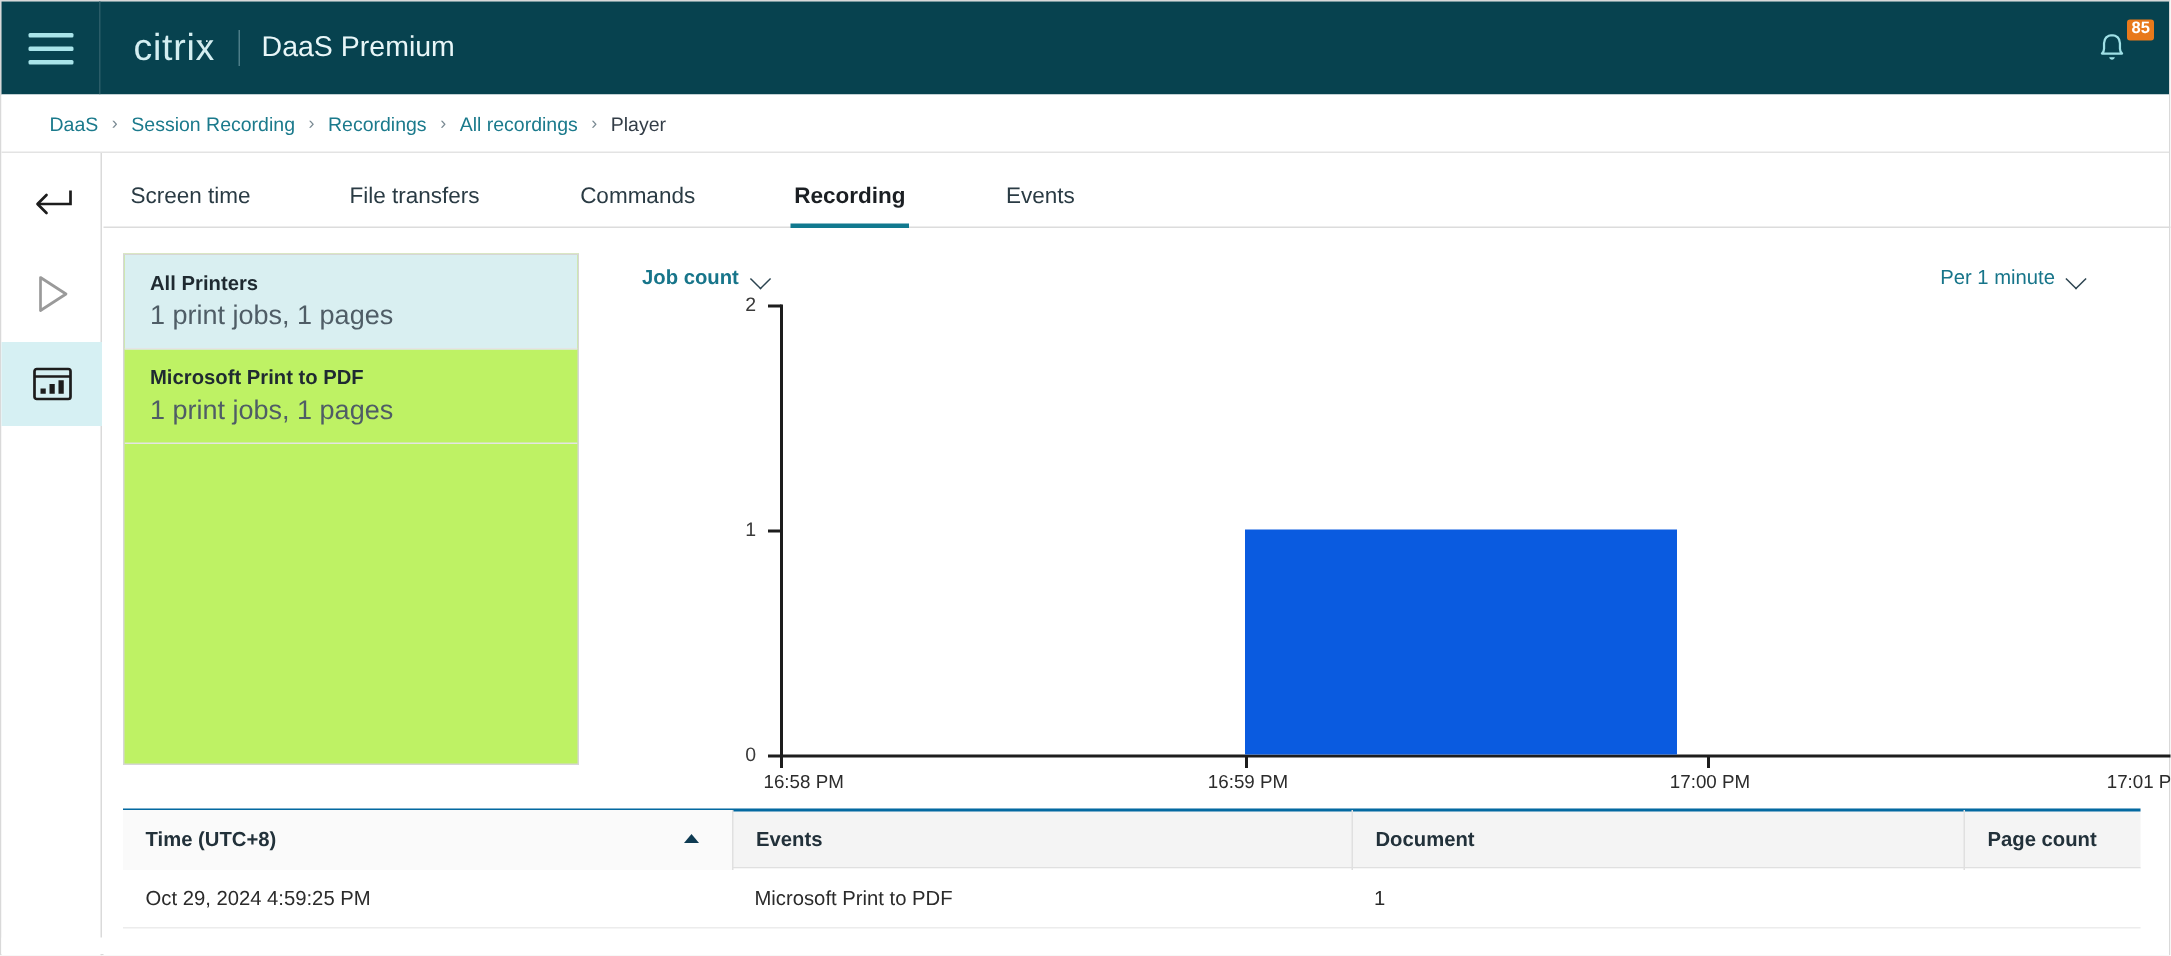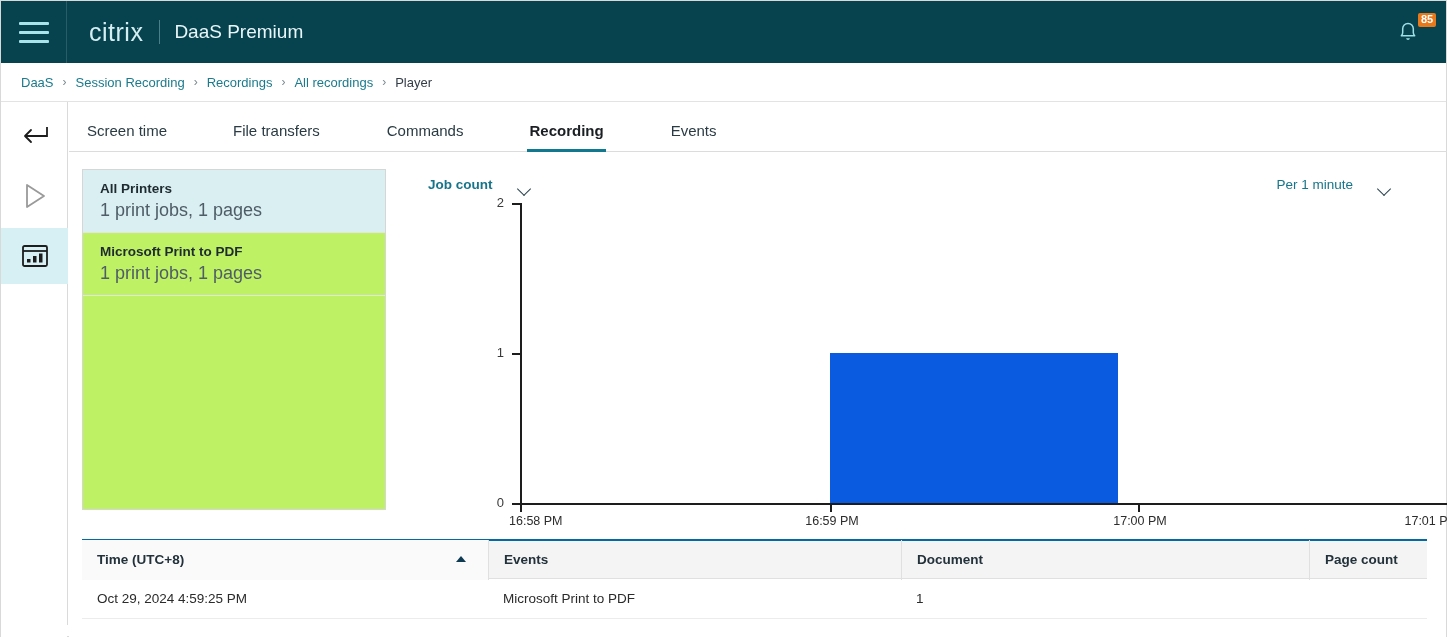--- a/index.html
+++ b/index.html
@@ -62,21 +62,21 @@
     font-size: 11px; font-weight: 700;
     padding: 1px 3px 2px 3px; border-radius: 2px;
     line-height: 11px; min-width: 17px; text-align: center;
   }
 
   
   .breadcrumb {
     position: absolute; left: 0; top: 62px;
     width: 1445px; height: 39px;
     display: flex; align-items: center;
-    padding-left: 20px; background: #fff;
+    padding-left: 32px; background: #fff;
     border-bottom: 1px solid #e3e3e3;
   }
   .crumb {
     font-size: 13px; color: #1b7a8c; cursor: pointer;
   }
   .crumb.last { color: #333d47; cursor: default; }
   .crumb-sep {
     font-size: 12px; color: #7a8a93; margin: 0 9px;
   }
 
@@ -137,22 +137,22 @@
   }
   .printer-sub { font-size: 18px; color: #4f5d66; }
 
   
   .chart-wrap {
     position: absolute; left: 345px; top: 67px;
     width: 1020px; height: 360px;
   }
   .chart-ctl {
     position: absolute; top: 8px;
-    display: flex; align-items: flex-end;
-    gap: 26px; cursor: pointer;
+    display: flex; align-items: center;
+    gap: 9px; cursor: pointer;
   }
   .chart-ctl.left { left: 14px; }
   .chart-ctl.right { right: 42px; }
   .chart-ctl-label {
     font-size: 13.5px; color: #17758a; font-weight: 700;
   }
   .chart-ctl.right .chart-ctl-label { font-weight: 400; }
   .chev {
     width: 13px; height: 8px; position: relative;
   }

